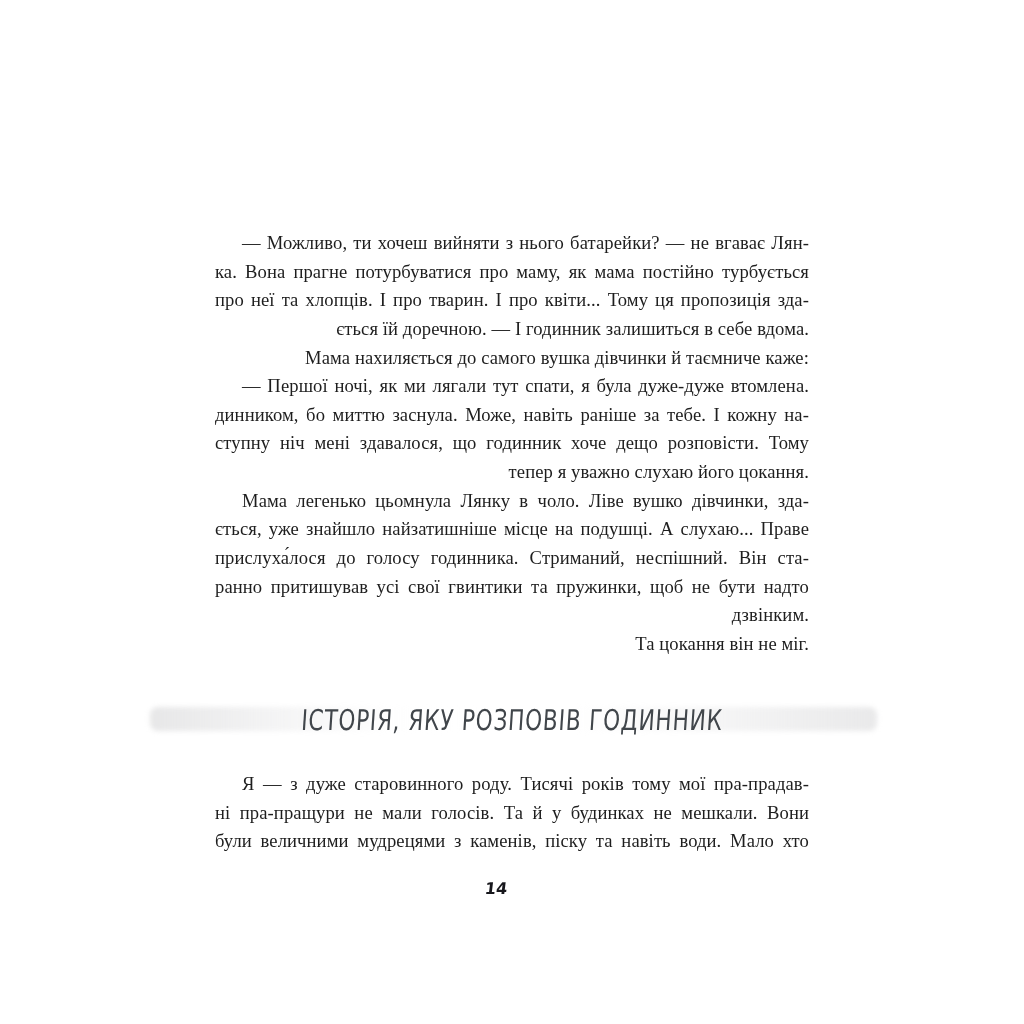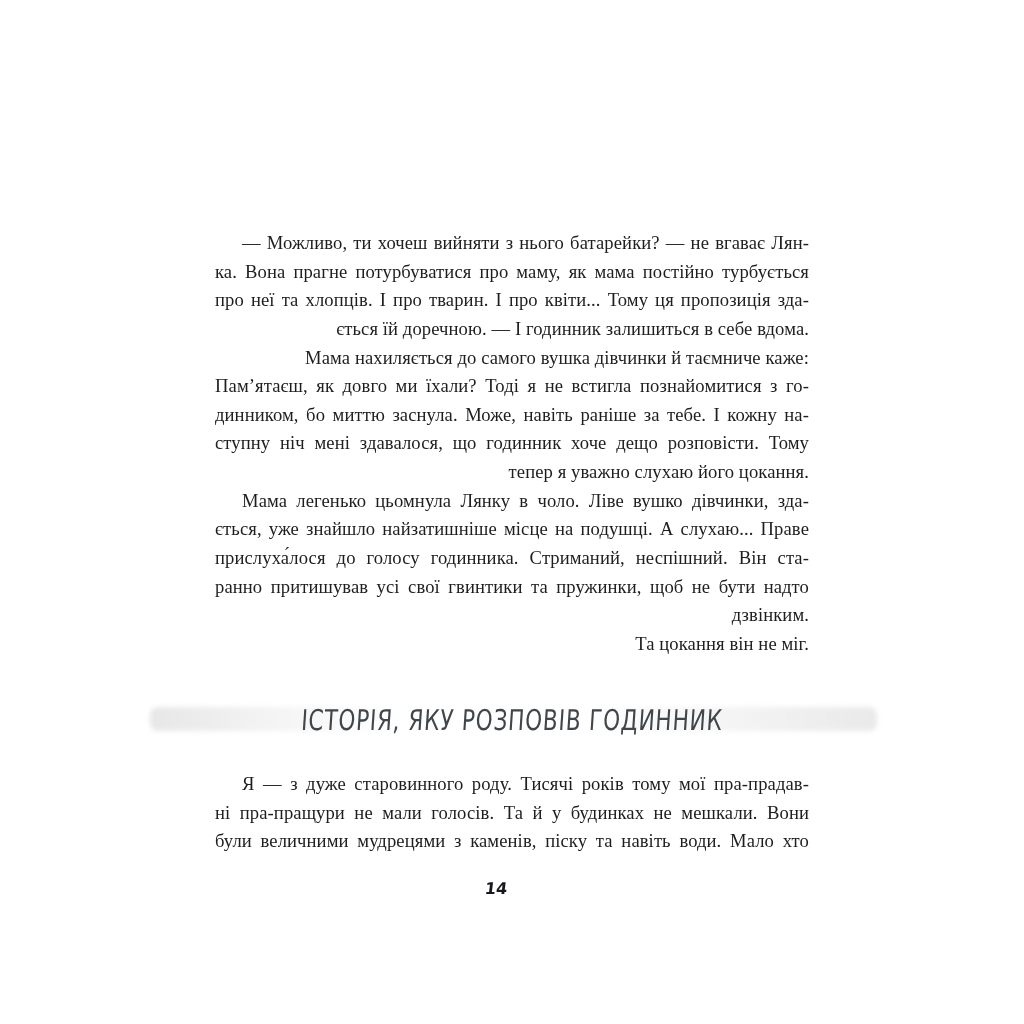--- a/index.html
+++ b/index.html
@@ -102,21 +102,21 @@
 <body>
 
 <div class="page">
 
   <div class="text-block block1" id="block1">
       <div class="line j ind">— Можливо, ти хочеш вийняти з нього батарейки? — не вгаває Лян-</div>
       <div class="line j">ка. Вона прагне потурбуватися про маму, як мама постійно турбується</div>
       <div class="line j">про неї та хлопців. І про тварин. І про квіти... Тому ця пропозиція зда-</div>
       <div class="line">ється їй доречною. — І годинник залишиться в себе вдома.</div>
       <div class="line ind">Мама нахиляється до самого вушка дівчинки й таємниче каже:</div>
-      <div class="line j">Пам’ятаєш, як довго ми їхали? Тоді я не встигла познайомитися з го-</div>
+      <div class="line j ind">— Першої ночі, як ми лягали тут спати, я була дуже-дуже втомлена.</div>
       <div class="line j">динником, бо миттю заснула. Може, навіть раніше за тебе. І кожну на-</div>
       <div class="line j">ступну ніч мені здавалося, що годинник хоче дещо розповісти. Тому</div>
       <div class="line">тепер я уважно слухаю його цокання.</div>
       <div class="line j ind">Мама легенько цьомнула Лянку в чоло. Ліве вушко дівчинки, зда-</div>
       <div class="line j">ється, уже знайшло найзатишніше місце на подушці. А слухаю... Праве</div>
       <div class="line j">прислуха́лося до голосу годинника. Стриманий, неспішний. Він ста-</div>
       <div class="line j">ранно притишував усі свої гвинтики та пружинки, щоб не бути надто</div>
       <div class="line">дзвінким.</div>
       <div class="line ind">Та цокання він не міг.</div>
     </div>

